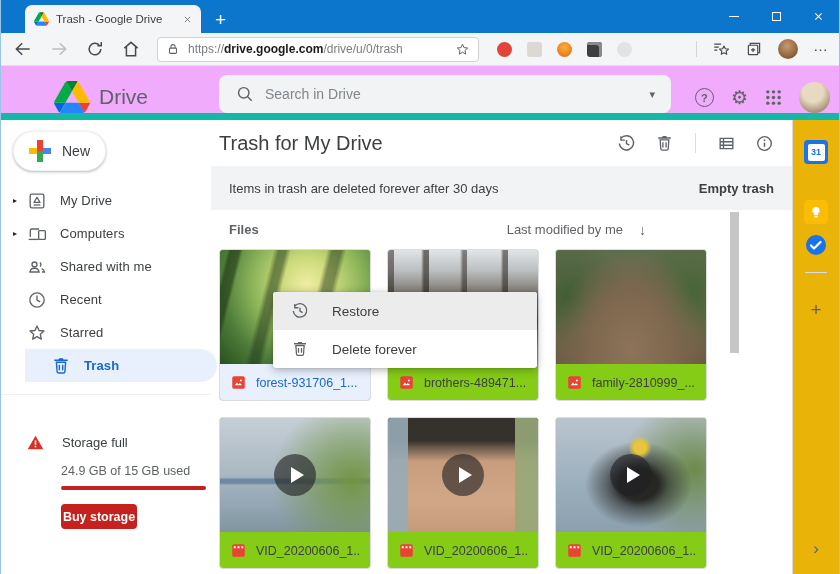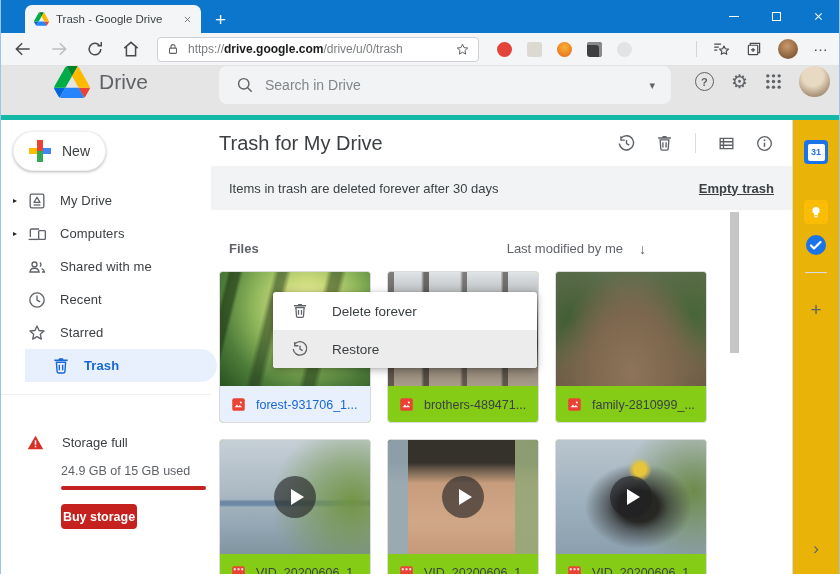--- a/index.html
+++ b/index.html
@@ -45,21 +45,21 @@
   .ext-pale { background:#e3e3e3; }
   .tb-right { margin-left:auto; display:flex; align-items:center; gap:15px; }
   .tb-sep { width:1px; height:16px; background:#d4d4d4; }
   .tb-ic { width:18px; height:18px; color:#4a4a4a; }
   .tb-ic svg { width:100%; height:100%; }
   .tb-avatar { width:20px; height:20px; border-radius:50%;
                background:radial-gradient(circle at 45% 35%, #c99a6d, #6b4426); }
   .tb-more { font-size:15px; color:#4a4a4a; letter-spacing:1px; line-height:1; padding-bottom:7px; }
 
   
-  .drive-header { height:54px; display:flex; align-items:flex-start; border-bottom:5px solid #14b8a6; background:#e5e5e5; }
+  .drive-header { height:54px; display:flex; align-items:flex-end; border-bottom:7px solid #14b8a6; background:#f0abfc; }
   .brand { width:210px; display:flex; align-items:center; padding-left:53px; flex:none; }
   .brand-logo { width:36px; height:32px; }
   .brand-name { font-size:21px; color:#5f6368; margin-left:9px; }
   .searchbar { width:452px; height:38px; background:#f1f3f4; border-radius:8px;
                display:flex; align-items:center; padding:0 16px; flex:none; margin-left:8px; }
   .searchbar .s-ic { width:20px; height:20px; color:#5f6368; flex:none; }
   .search-input { flex:1; border:none; outline:none; background:transparent; font-size:14px;
                   color:#202124; margin-left:10px; font-family:"Liberation Sans", sans-serif; }
   .search-input::placeholder { color:#80868b; }
   .search-caret { font-size:11px; color:#5f6368; }
@@ -110,22 +110,22 @@
   
   .content { position:absolute; left:210px; top:0; width:583px; height:454px; overflow:hidden; }
   .content-head { height:46px; display:flex; align-items:center; padding:0 20px 0 8px; }
   .page-title { flex:1; font-size:20px; color:#3c4043; }
   .head-icons { display:flex; align-items:center; gap:19px; }
   .act-ic { width:19px; height:19px; color:#5f6368; }
   .act-ic svg { width:100%; height:100%; }
   .head-sep { width:1px; height:20px; background:#dadce0; margin:0 2px; }
   .banner { height:44px; background:#f1f3f4; display:flex; align-items:center; padding:0 20px 0 18px; }
   .banner-msg { flex:1; font-size:13px; color:#3c4043; }
-  .banner-action { font-size:13px; font-weight:700; color:#3c4043;text-decoration:underline; }
-  .files-row { height:45px; display:flex; align-items:center; padding:0 8px;margin-top:16px; }
+  .banner-action { font-size:13px; font-weight:700; color:#3c4043; }
+  .files-row { height:39px; display:flex; align-items:center; padding:0 8px; }
   .files-label { font-size:13px; font-weight:700; color:#5f6368; margin-left:10px; }
   .sort-group { margin-left:auto; margin-right:140px; display:flex; align-items:center; }
   .sort-label { font-size:13px; font-weight:500; color:#5f6368; }
   .sort-arrow { font-size:14px; color:#5f6368; margin-left:16px; }
   .grid { display:flex; flex-wrap:wrap; gap:16px; padding-left:8px; }
   .card { width:152px; height:152px; border:1px solid #dadce0; border-radius:4px;
           overflow:hidden; background:#84cc16; }
   .thumb { height:114px; position:relative; }
   .foot { height:37px; display:flex; align-items:center; padding:0 11px; }
   .ficon { width:15px; height:15px; flex:none; margin-right:10px; }
@@ -567,31 +567,31 @@
           <div class="foot">
             <svg class="ficon">
                 <use href="#sym-vidfile"></use>
               </svg>
             <span class="fname">VID_20200606_1...</span>
           </div>
         </div>
       </div>
 
       <div class="context-menu">
+        <div class="menu-item hovered">
+          <span class="menu-ic"><svg>
+                <use href="#sym-restore"></use>
+              </svg></span>
+          <span class="menu-label">Restore</span>
+        </div>
         <div class="menu-item">
           <span class="menu-ic"><svg>
                 <use href="#sym-trash"></use>
               </svg></span>
           <span class="menu-label">Delete forever</span>
-        </div>
-        <div class="menu-item hovered">
-          <span class="menu-ic"><svg>
-                <use href="#sym-restore"></use>
-              </svg></span>
-          <span class="menu-label">Restore</span>
         </div>
       </div>
     </div>
 
     <div class="scroll-thumb"></div>
 
     <aside class="side-panel">
       <span class="sp-ic cal-ic">
           <span class="cal-inner">31</span>
         </span>

